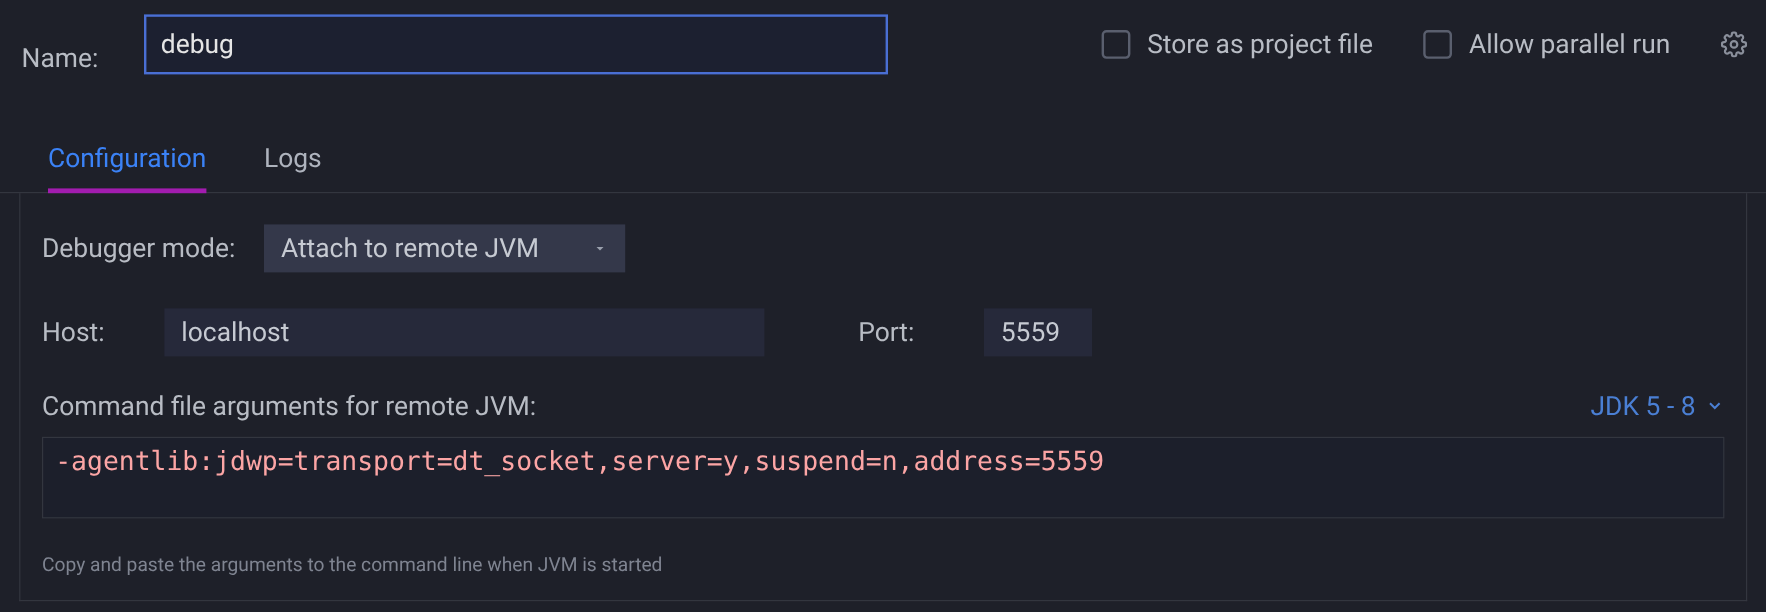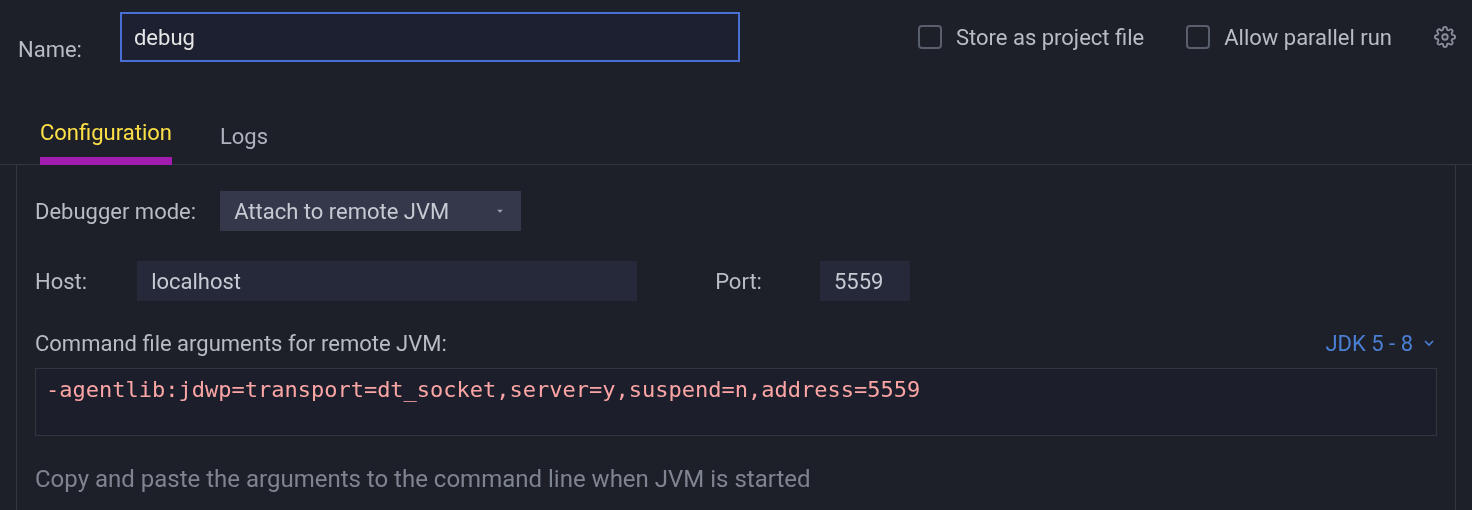--- a/index.html
+++ b/index.html
@@ -78,22 +78,22 @@
     }
     .tab {
       padding-bottom: 12px;
       font-size: 22px;
       color: #aeb3bd;
       cursor: pointer;
       border-bottom: 4px solid transparent;
       margin-bottom: -1px;
     }
     .tab.active {
-      color: #fde047;
-      border-bottom: 8px solid #a21caf;
+      color: #3b82f6;
+      border-bottom: 4px solid #a21caf;
     }
     .panel {
       border: 1px solid #33363f;
       border-top: none;
       margin: 0 16px 0 16px;
       padding: 26px 18px 20px 18px;
     }
     .form-row {
       display: flex;
       align-items: center;
@@ -174,21 +174,21 @@
       color: #fca5a5;
       font-family: "SF Mono", "Menlo", "Consolas", monospace;
       font-size: 22px;
       overflow: hidden;
       width: 100%;
       resize: none;
       outline: none;
     }
     .hint {
       margin-top: 24px;
-      font-size: 24px;
+      font-size: 16px;
       color: #7f8491;
     }
   </style>
 </head>
 <body>
 
 <div class="top-row">
   <div class="name-group">
     <span class="name-label">Name:</span>
     <input class="name-input" type="text" value="debug" style="">

